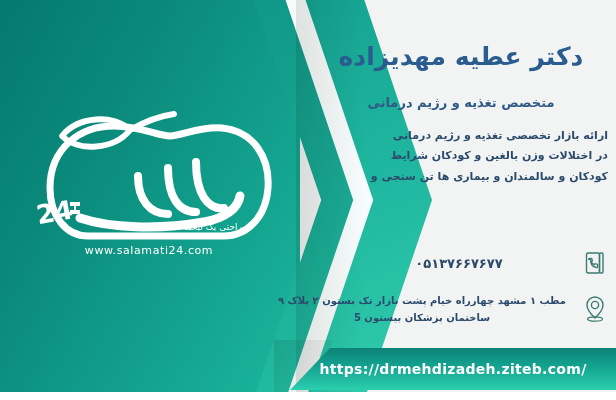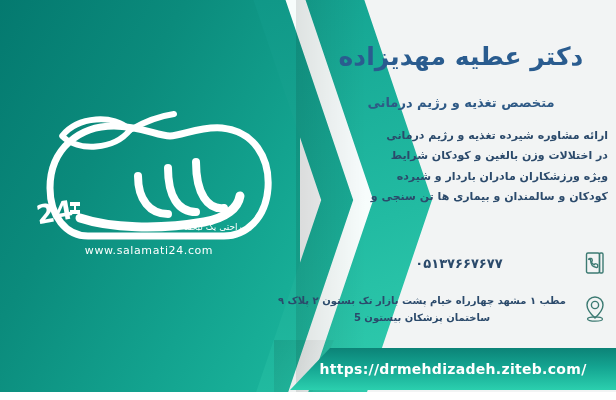--- a/index.html
+++ b/index.html
@@ -191,23 +191,22 @@
     <div class="logo-tag">به راحتی یک لبخند</div>
     <div class="logo-url">www.salamati24.com</div>
   </div>
 
   <div class="content">
 
     <div class="doc-name">دکتر عطیه مهدیزاده</div>
     <div class="specialty">متخصص تغذیه و رژیم درمانی</div>
 
     <div class="desc">
-      <div>ارائه مشاوره شیرده تغذیه و رژیم درمانی</div>
+      <div>ارائه بازار تخصصی تغذیه و رژیم درمانی</div>
       <div>در اختلالات وزن بالغین و کودکان شرایط</div>
-      <div>ویژه ورزشکاران مادران باردار و شیرده</div>
       <div>کودکان و سالمندان و بیماری ها تن سنجی و</div>
     </div>
 
     <div class="contact-row row-phone">
       <span class="ico">
         <svg width="20" height="24" viewBox="0 0 20 24">
           <rect x="1.5" y="2" width="13" height="20" rx="1.5" fill="none" stroke="#3c7a72" stroke-width="1.4"></rect>
           <rect x="14.5" y="2" width="3.5" height="20" rx="1.2" fill="none" stroke="#3c7a72" stroke-width="1.4"></rect>
           <path d="M5.5 8.5 c0 5 2.5 7.5 6 8 c.8 .1 1.2-.4 1.2-1 v-1.4 c0-.5-.3-.9-.8-1 l-1.3-.3 c-.4-.1-.8 .1-1 .4 l-.4 .6 c-1.3-.7-2.3-1.7-2.9-3 l.6-.4 c.4-.2 .5-.6 .4-1 l-.3-1.3 c-.1-.5-.5-.8-1-.8 h-1.3 c-.6 0-1.1 .4-1 1.1 z" fill="none" stroke="#3c7a72" stroke-width="1.3" stroke-linejoin="round"></path>
         </svg>

